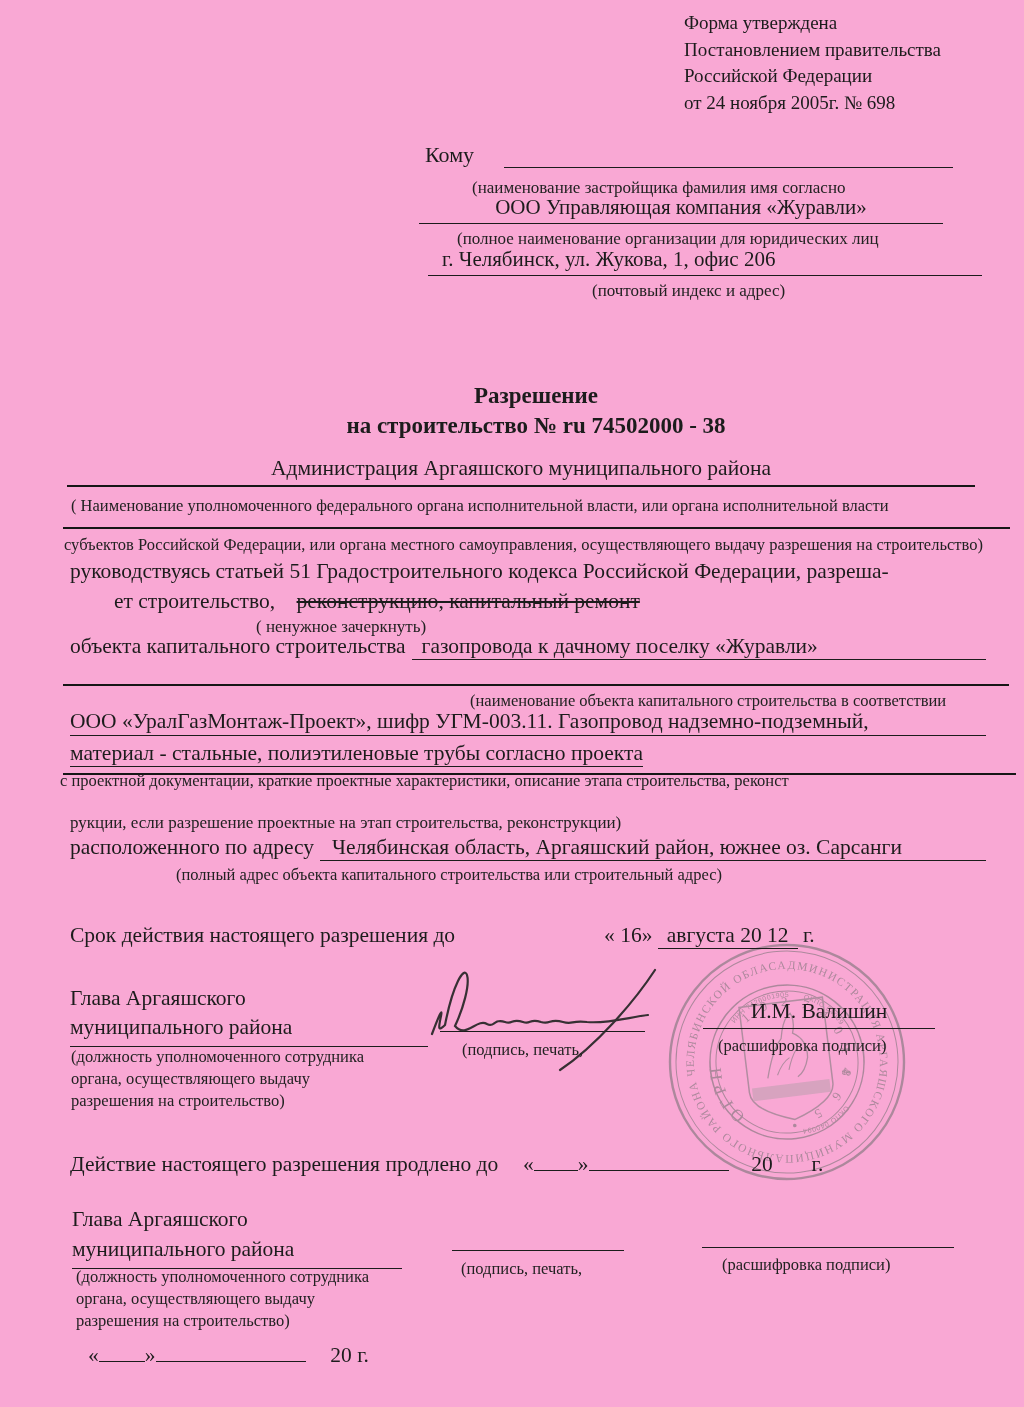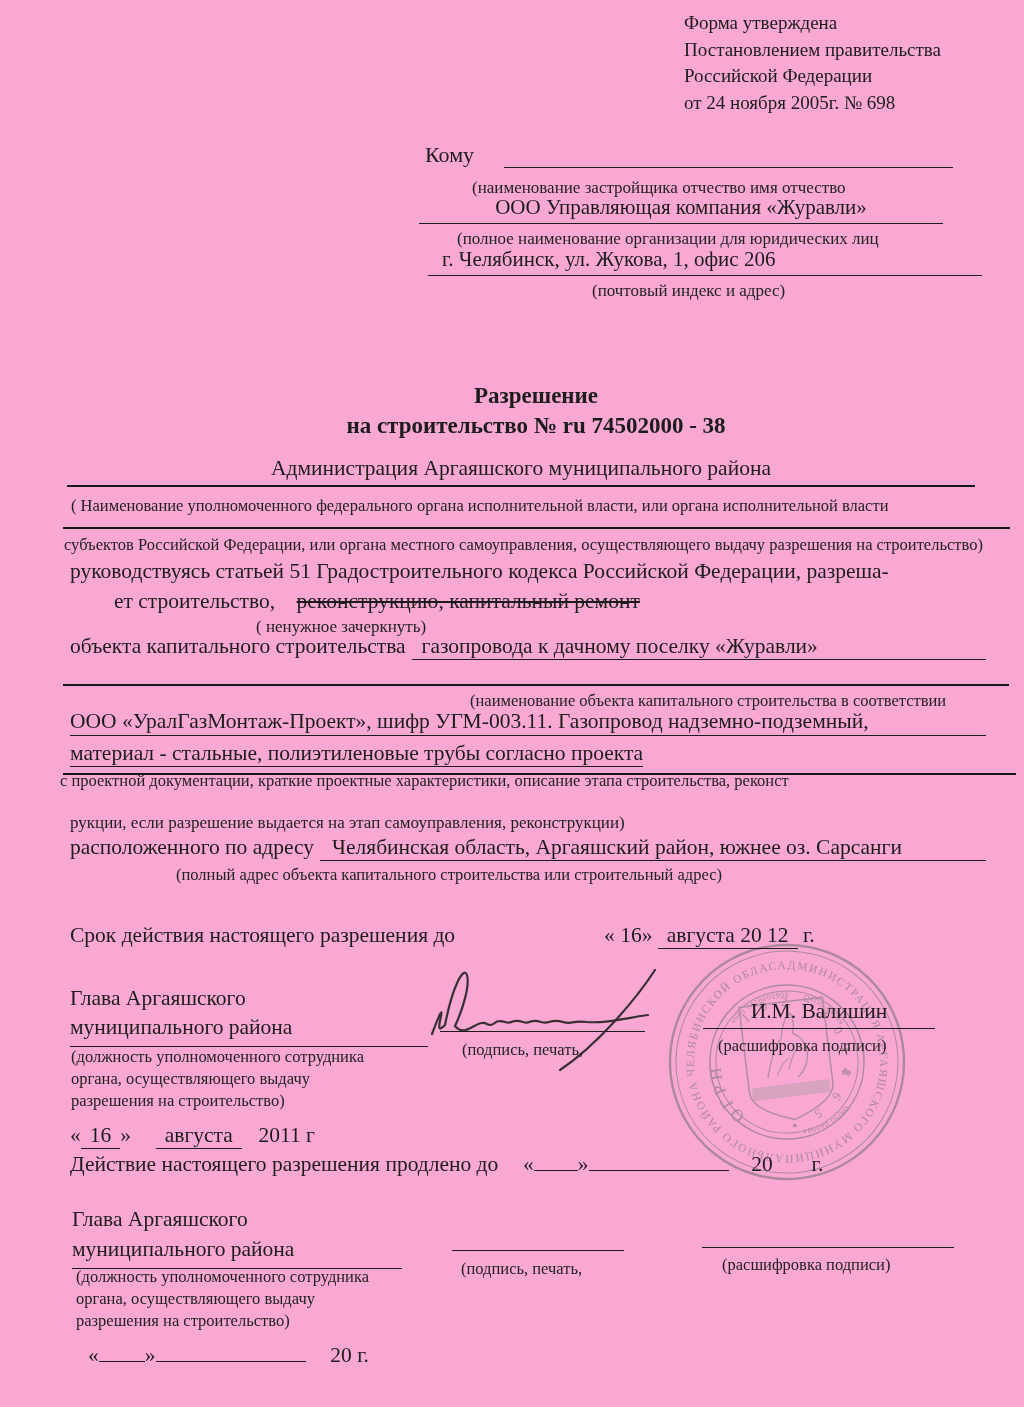--- a/index.html
+++ b/index.html
@@ -31,21 +31,21 @@
     <div>Форма  утверждена</div>
     <div>Постановлением правительства</div>
     <div>Российской  Федерации</div>
     <div>от 24 ноября  2005г. № 698</div>
   </div>
 
   <div class="abs flexrow" style="left:425px;top:141px;width:528px;font-size:22px;gap:24px;">
     <span>Кому</span>
     <span class="fill"></span>
   </div>
-  <div class="abs cap2" style="left:472px;top:177px;">(наименование  застройщика  отчество имя отчество</div>
+  <div class="abs cap2" style="left:472px;top:177px;">(наименование  застройщика  фамилия имя согласно</div>
 
   <div class="abs ul" style="left:419px;top:195px;width:524px;text-align:center;font-size:21px;padding-bottom:3px;">ООО Управляющая компания «Журавли»</div>
   <div class="abs cap2" style="left:457px;top:228px;">(полное  наименование  организации для юридических лиц</div>
 
   <div class="abs ul" style="left:428px;top:247px;width:540px;font-size:21px;padding:0 0 3px 14px;">г. Челябинск, ул. Жукова, 1, офис 206</div>
   <div class="abs cap2" style="left:592px;top:280px;">(почтовый   индекс   и адрес)</div>
 
   <div class="abs b" style="left:46px;top:381px;width:980px;text-align:center;font-size:23px;line-height:30px;">
     <div>Разрешение</div>
     <div>на строительство  № ru 74502000 - 38</div>
@@ -71,21 +71,21 @@
 
   <div class="abs rule" style="left:63px;top:684px;width:946px;"></div>
   <div class="abs cap" style="left:470px;top:690px;">(наименование  объекта  капитального строительства в соответствии</div>
 
   <div class="abs ul t" style="left:70px;top:707px;width:916px;padding-bottom:0;">ООО «УралГазМонтаж-Проект»,  шифр  УГМ-003.11. Газопровод надземно-подземный,</div>
   <div class="abs rule" style="left:63px;top:737px;width:946px;border-top:none;"></div>
   <div class="abs" style="left:63px;top:739px;width:946px;border-bottom:2.4px solid #161616;padding:0 0 6px 7px;">
     <span class="ul t" style="padding-bottom:1px;">материал - стальные, полиэтиленовые   трубы согласно проекта</span>
   </div>
   <div class="abs cap" style="left:60px;top:770px;">с проектной документации,  краткие проектные   характеристики, описание  этапа  строительства,  реконст</div>
-  <div class="abs cap2" style="left:70px;top:812px;">рукции,  если  разрешение  выдается  на этап  самоуправления,  реконструкции)</div>
+  <div class="abs cap2" style="left:70px;top:812px;">рукции,  если  разрешение  проектные  на этап  строительства,  реконструкции)</div>
 
   <div class="abs flexrow t" style="left:70px;top:833px;width:916px;">
     <span>расположенного по адресу</span>
     <span class="fill" style="height:27px;padding-left:12px;font-size:21.5px;">Челябинская  область,  Аргаяшский  район, южнее оз. Сарсанги</span>
   </div>
   <div class="abs cap" style="left:176px;top:864px;">(полный адрес объекта капитального строительства или строительный адрес)</div>
 
   <div class="abs t" style="left:70px;top:921px;">Срок действия настоящего разрешения  до</div>
   <div class="abs t" style="left:604px;top:921px;">
     <span>« </span><span>16» </span><span class="uspan">августа  20  12</span><span> г.</span>
@@ -151,27 +151,20 @@
       <path d="M12,74 C18,58 23,46 21,56 C19,66 17,73 25,65 C33,24 44,6 47,15 C50,25 43,49 35,66 C46,79 57,58 67,64 C75,68 73,58 85,62 C93,65 91,58 103,62 C111,65 109,58 121,62 C131,65 129,58 143,62 C153,65 151,60 167,62 C187,64 210,57 228,55"></path>
       <path d="M235,10 C214,42 176,86 140,110"></path>
     </g>
   </svg>
   <div class="abs thinrule" style="left:440px;top:1031px;width:205px;"></div>
   <div class="abs cap" style="left:462px;top:1039px;">(подпись, печать,</div>
 
   <div class="abs ontop" style="left:703px;top:999px;width:232px;text-align:center;font-size:21.5px;border-bottom:1.8px solid #1c1c1c;padding-bottom:4px;">И.М. Валишин</div>
   <div class="abs cap ontop" style="left:718px;top:1035px;">(расшифровка подписи)</div>
 
-  <div class="abs t" style="left:70px;top:1121px;">
-    <span>«</span><span class="uspan">16</span><span>»</span>
-    <span style="display:inline-block;width:14px;"></span>
-    <span class="uspan">августа</span>
-    <span style="display:inline-block;width:6px;"></span>
-    <span>2011 г</span>
-  </div>
 
   <div class="abs t" style="left:70px;top:1150px;">
     <span>Действие  настоящего  разрешения   продлено  до</span>
     <span style="display:inline-block;width:14px;"></span>
     <span>«</span><span class="blank" style="width:44px;"></span><span>»</span><span class="blank" style="width:140px;"></span>
     <span style="display:inline-block;width:12px;"></span>
     <span>20</span>
     <span style="display:inline-block;width:28px;"></span>
     <span>г.</span>
   </div>

